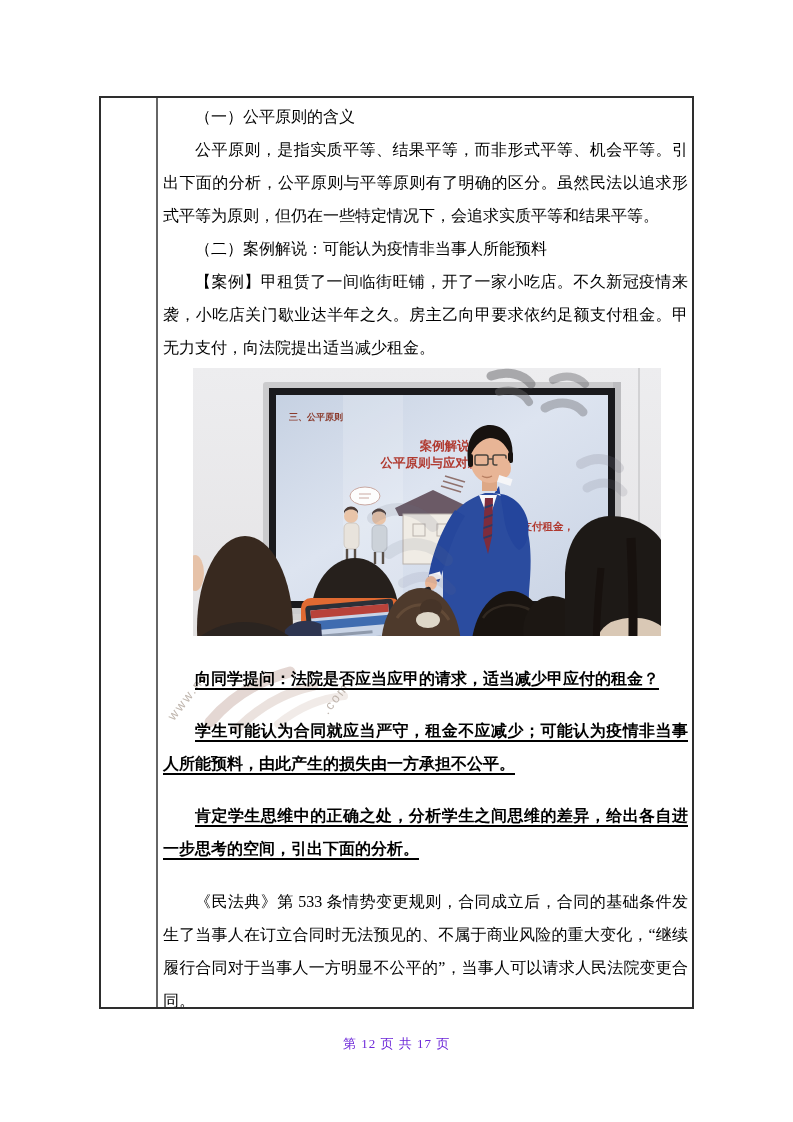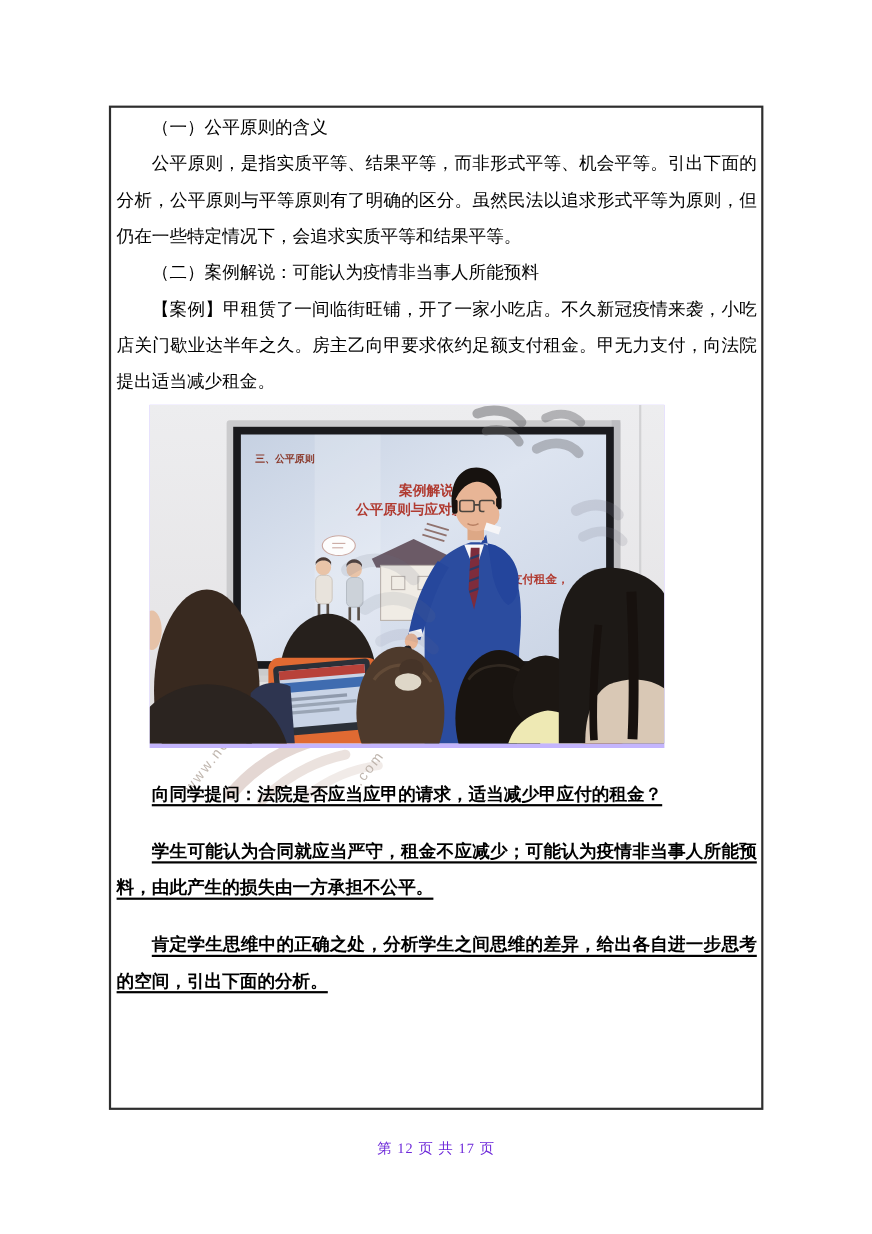--- a/index.html
+++ b/index.html
@@ -13,37 +13,37 @@
   .wm-layer{position:absolute;inset:0;pointer-events:none;}
   .wm-text{
     position:absolute;font-family:"Liberation Sans","DejaVu Sans",sans-serif;
     font-size:13px;letter-spacing:2px;color:#b5aaa1;opacity:.85;
     transform:rotate(-52deg);transform-origin:left bottom;white-space:nowrap;
   }
   .wm-blob{position:absolute;}
   
   .doc-table{
     position:absolute;left:99px;top:96px;width:595px;height:913px;
-    box-sizing:border-box;border:2px solid #2e2e2e;display:flex;background:transparent;flex-direction:column;
+    box-sizing:border-box;border:2px solid #2e2e2e;display:flex;background:transparent;
   }
   .col-left{width:55px;flex:none;border-right:2px solid #666;}
   .col-main{flex:1;box-sizing:border-box;padding:2px 4px 0 5px;overflow:hidden;}
   .para{
     font-size:16px;line-height:33px;text-indent:2em;text-align:justify;
     word-break:break-all;color:#000;
   }
   .para.emph{
     font-weight:bold;text-decoration:underline;
     text-underline-offset:4px;text-decoration-thickness:1.6px;margin-top:19px;
   }
   .blank-spacer{height:20px;}
   
   .photo-wrap{
-    width:468px;height:312px;margin:4px 0 26px 30px;position:relative;
-    overflow:hidden;background:#c4b5fd;
+    width:468px;height:268px;margin:4px 0 26px 30px;position:relative;
+    overflow:hidden;background:#3b82f6;
   }
   .photo-wrap svg{display:block;}
   
   .footer{
     position:absolute;left:0;right:0;top:1035px;text-align:center;
     font-size:13px;color:#6d28d9;letter-spacing:1px;
   }
 </style>
 </head>
 <body>
@@ -209,18 +209,19 @@
             <path d="M196 185 C216 170 240 175 254 192" stroke="#6a7086" stroke-width="12" opacity="0.12"></path>
             <path d="M210 215 C228 204 246 208 258 222" stroke="#6a7086" stroke-width="10" opacity="0.11"></path>
           </g>
         </svg>
       </div>
 
       <div class="para emph">向同学提问：法院是否应当应甲的请求，适当减少甲应付的租金？</div>
       <div class="para emph">学生可能认为合同就应当严守，租金不应减少；可能认为疫情非当事人所能预料，由此产生的损失由一方承担不公平。</div>
       <div class="para emph">肯定学生思维中的正确之处，分析学生之间思维的差异，给出各自进一步思考的空间，引出下面的分析。</div>
       <div class="blank-spacer"></div>
+      <div class="para">《民法典》第 533 条情势变更规则，合同成立后，合同的基础条件发生了当事人在订立合同时无法预见的、不属于商业风险的重大变化，“继续履行合同对于当事人一方明显不公平的”，当事人可以请求人民法院变更合同。</div>
 
     </div>
   </div>
 
   <div class="footer">第 12 页 共 17 页</div>
 </div>
 
 </body></html>

